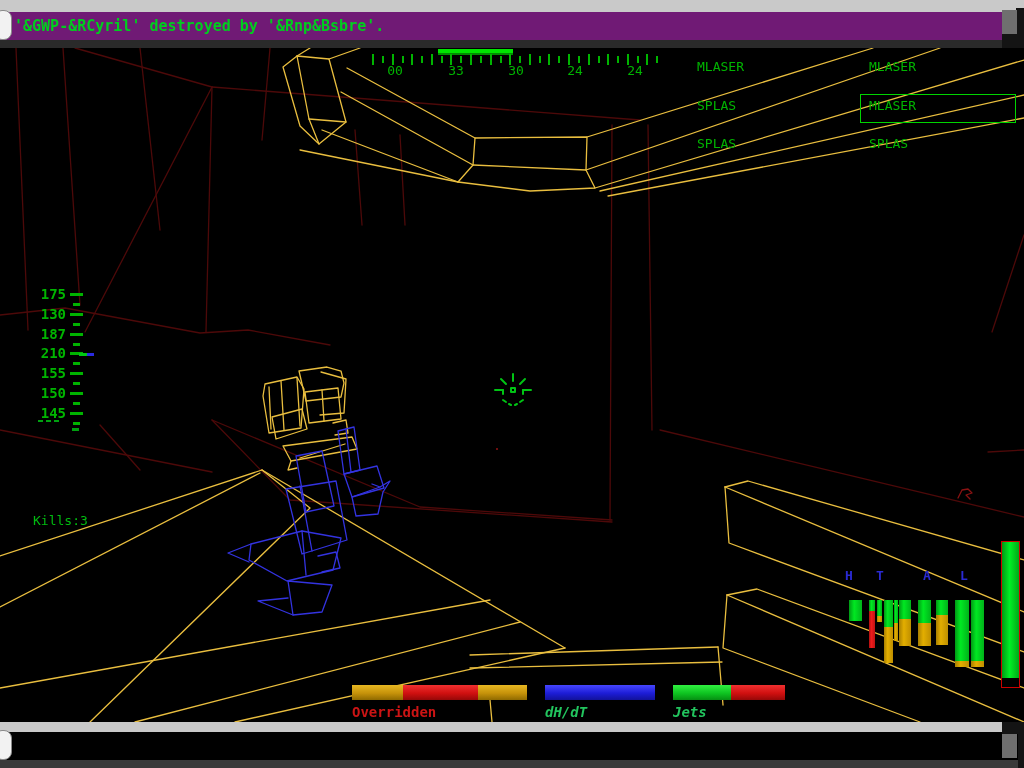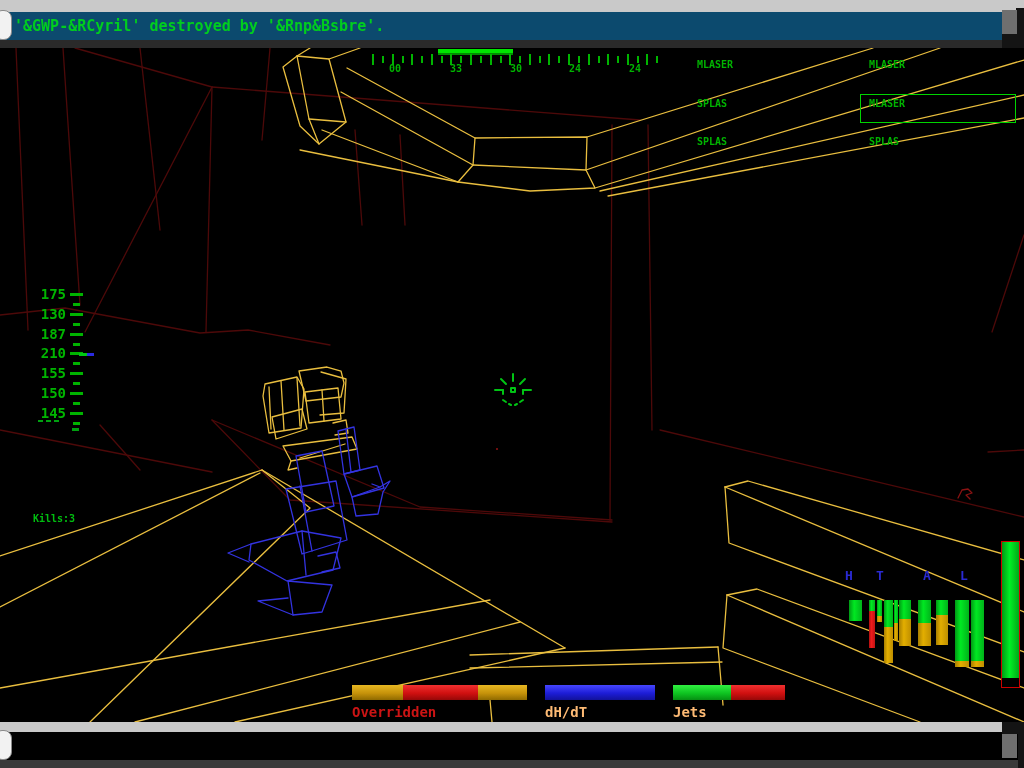--- a/index.html
+++ b/index.html
@@ -1,28 +1,28 @@
 <!DOCTYPE html>
 <html><head>
 <meta charset="utf-8">
 <style>
   html,body{margin:0;padding:0;background:#000;}
   #stage{position:relative;width:1024px;height:768px;background:#000;overflow:hidden;
          font-family:"DejaVu Sans Mono", monospace;}
   .abs{position:absolute;}
   
   .strip-light{background:#c9c9c9;}
-  .msgbar{background:#0c4a6e;}
+  .msgbar{background:#701a75;}
   .strip-dark-top{background:#2a2a2a;}
   .strip-dark-bot{background:#3a3a3a;}
   .msg-text{color:#00cd1f;font-size:15px;font-weight:bold;white-space:pre;letter-spacing:0px;}
   .corner-gray{background:#6f6f6f;}
   .corner-dark{background:#141414;}
   .blob{background:#f2f2f2;border:1px solid #8a8a8a;border-radius:8px;}
-  .hud-text{font-weight:bold;font-size:10px;white-space:pre;}
+  .hud-text{font-weight:normal;font-size:13px;white-space:pre;}
   .compass-ticks-tall{left:372px;top:54px;width:294px;height:11px;
     background:repeating-linear-gradient(90deg,#00b400 0 2px,transparent 2px 19.6px);}
   .compass-ticks-short{left:382px;top:56px;width:284px;height:7px;
     background:repeating-linear-gradient(90deg,#00b400 0 2px,transparent 2px 19.6px);}
   .compass-label{width:40px;text-align:center;top:63px;color:#00b400;}
   .heading-bar{left:438px;top:49px;width:75px;height:6px;background:#00e400;
     box-shadow:inset 0 -2px 0 #008c00;}
   .weapon-item{color:#00b400;}
   .weapon-box{left:860px;top:94px;width:154px;height:27px;border:1px solid #00d400;}
   .ladder-row{position:absolute;left:0;height:17px;}
@@ -35,21 +35,21 @@
   .cont-dash{width:5px;height:2px;background:#00a010;}
   
   .gauge{height:15px;display:flex;}
   .bseg{height:15px;}
   .bseg-yellow{background:linear-gradient(#e7b722,#c6920a 55%,#8f6a00);}
   .bseg-red{background:linear-gradient(#f03030,#d01010 55%,#960808);}
   .bseg-blue{background:linear-gradient(#4646ff,#1d1dd6 55%,#12129a);}
   .bseg-green{background:linear-gradient(#30f040,#0ec421 55%,#068f12);}
   .gauge-label{top:704px;font-weight:bold;font-size:14px;}
   .lbl-red{color:#cc1414;}
-  .lbl-green{color:#fdba74;}
+  .lbl-green{color:#22c55e;font-style:italic;}
   
   .dmg-letter{color:#2a2ad2;font-weight:bold;font-size:13px;top:568px;}
   .dmg-bar{position:absolute;display:flex;flex-direction:column;top:600px;}
   .seg{width:100%;}
   .seg-ok{background:linear-gradient(90deg,#009914,#00e822 40%,#00b31a);}
   .seg-warn{background:linear-gradient(90deg,#a87f00,#e3ae00 40%,#bf8f00);}
   .seg-crit{background:linear-gradient(90deg,#b00f0f,#ee1c1c 40%,#c21212);}
   .main-dmg-bar{position:absolute;border:1px solid #cc0000;box-sizing:border-box;
     display:flex;flex-direction:column;background:#000;}
   .main-fill{background:linear-gradient(90deg,#009914,#00ee24 45%,#00a818);}

